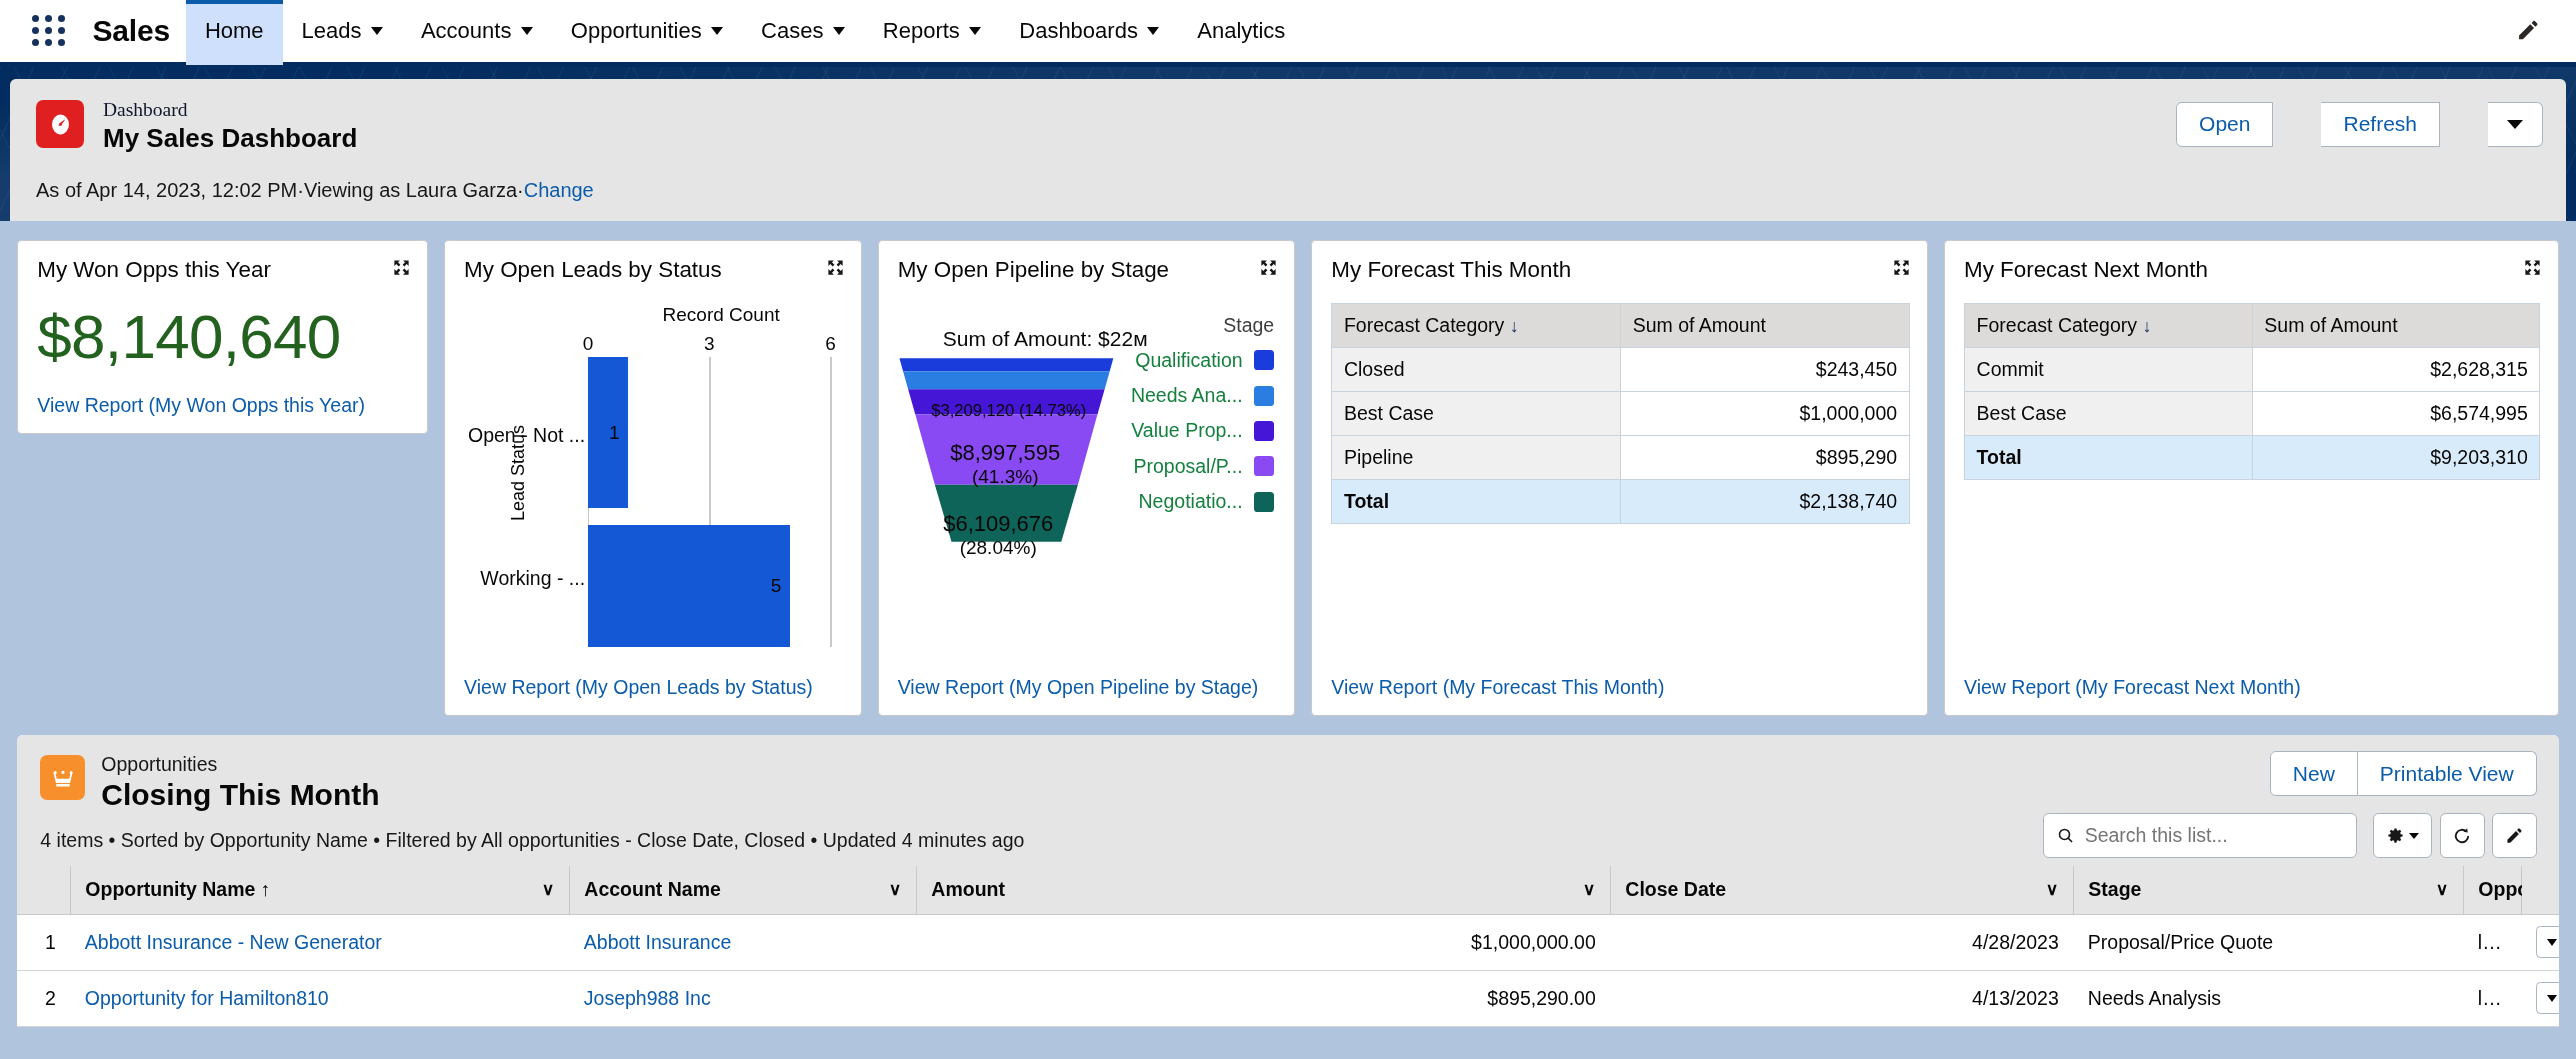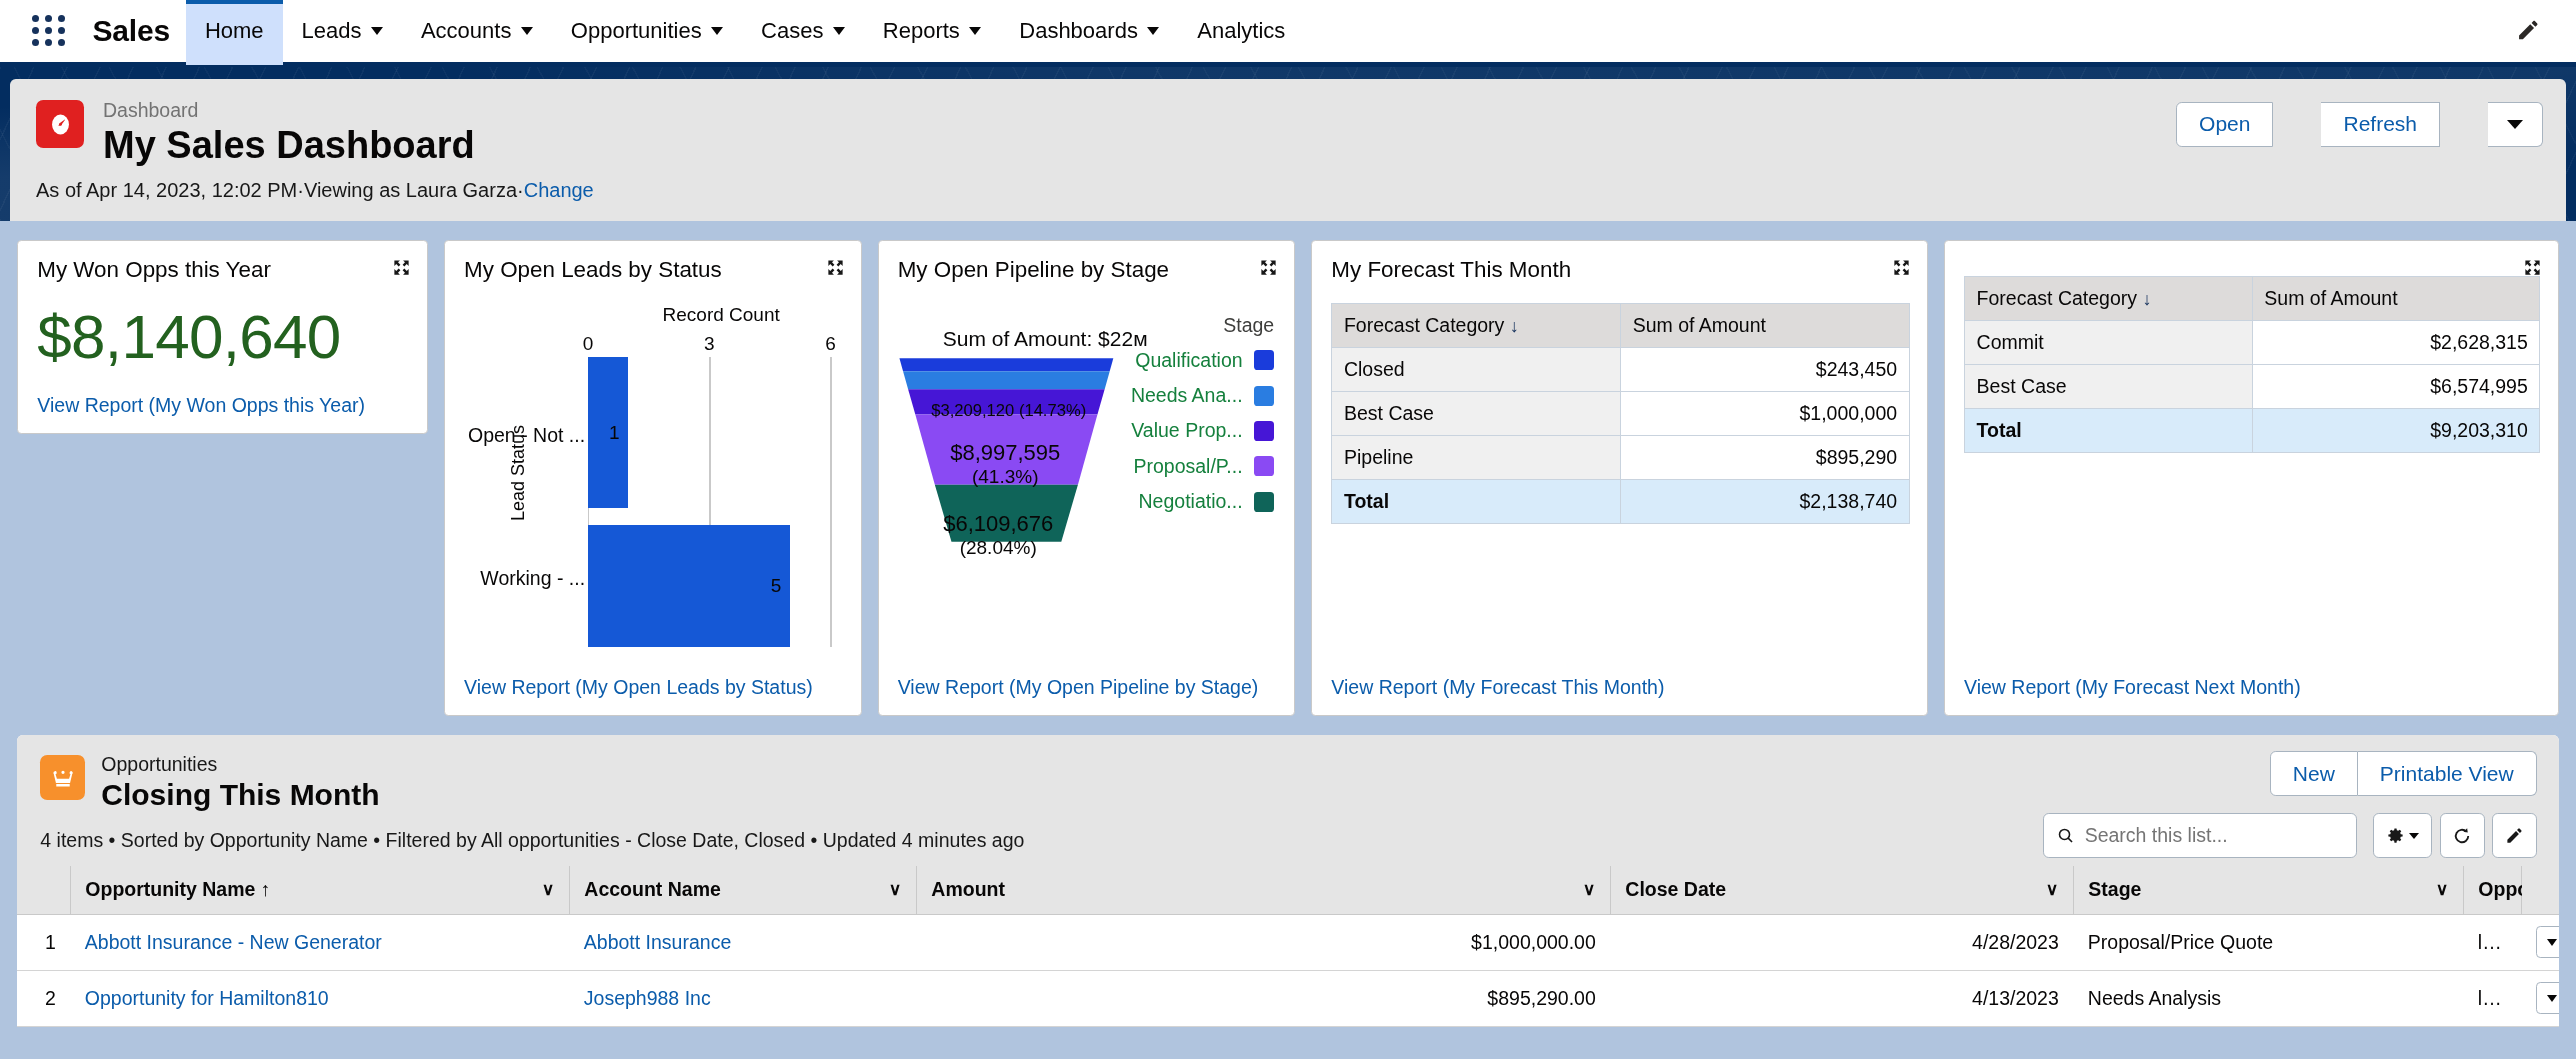--- a/index.html
+++ b/index.html
@@ -47,22 +47,22 @@
   }
   .dash-header {
     position: relative; background: #e5e5e5; border-radius: 5.8px 5.8px 0 0;
     height: 142px; padding: 19px 23px 0 26px; display: flex; align-items: flex-start;
   }
   .dash-icon {
     width: 48px; height: 48px; border-radius: 7.2px; background: #e02020;
     display: flex; align-items: center; justify-content: center; flex: none; margin-top: 2.9px;
   }
   .dash-titles { margin-left: 19px; }
-  .dash-eyebrow { font-size: 19.5px; color: #737373; line-height: 1.25; }
-  .dash-title { font-size: 38px; font-weight: bold; color: #080707; line-height: 1.2; margin-top: 1.4px; }
+  .dash-eyebrow { font-size: 19.5px; color: #0f172a; line-height: 1.25; font-family: Liberation Serif, serif; }
+  .dash-title { font-size: 26px; font-weight: bold; color: #080707; line-height: 1.2; margin-top: 1.4px; }
   .dash-sub { position: absolute; left: 26px; top: 100px; font-size: 20px; color: #181818; }
   .dash-sub a { color: #0b5cab; text-decoration: none; }
   .dash-actions { margin-left: auto; display: flex; margin-top: 4.3px; gap: 48px; }
   .btn {
     background: #fff; border: 1.4px solid #a8b4c0; color: #0b5cab;
     font-size: 21px; padding: 0 22px; height: 45px; line-height: 42px;
     cursor: pointer; font-family: inherit;
   }
   .btn:first-child { border-radius: 5.8px 0 0 5.8px; }
   .btn + .btn { border-left: none; }
@@ -405,20 +405,21 @@
             <td class="amt">$2,138,740</td>
           </tr>
         </tbody>
       </table>
       <a class="view-report" style="margin-top:auto">View Report (My Forecast This Month)</a>
     </div>
   </div>
 
   <div class="col col-5">
     <div class="card h-table">
+      <div class="card-title">My Forecast Next Month</div>
       <div class="expand-icon">
         <svg width="19" height="19" viewBox="0 0 24 24">
             <path fill="#181818" d="M3 3h7L7.6 5.4l3 3-2.2 2.2-3-3L3 10V3zm18 18h-7l2.4-2.4-3-3 2.2-2.2 3 3L21 14v7zM3 21v-7l2.4 2.4 3-3 2.2 2.2-3 3L10 21H3zM21 3v7l-2.4-2.4-3 3-2.2-2.2 3-3L14 3h7z"></path>
           </svg>
       </div>
       <table class="ftable">
         <thead>
           <tr>
             <th>
               <span>Forecast Category</span>

